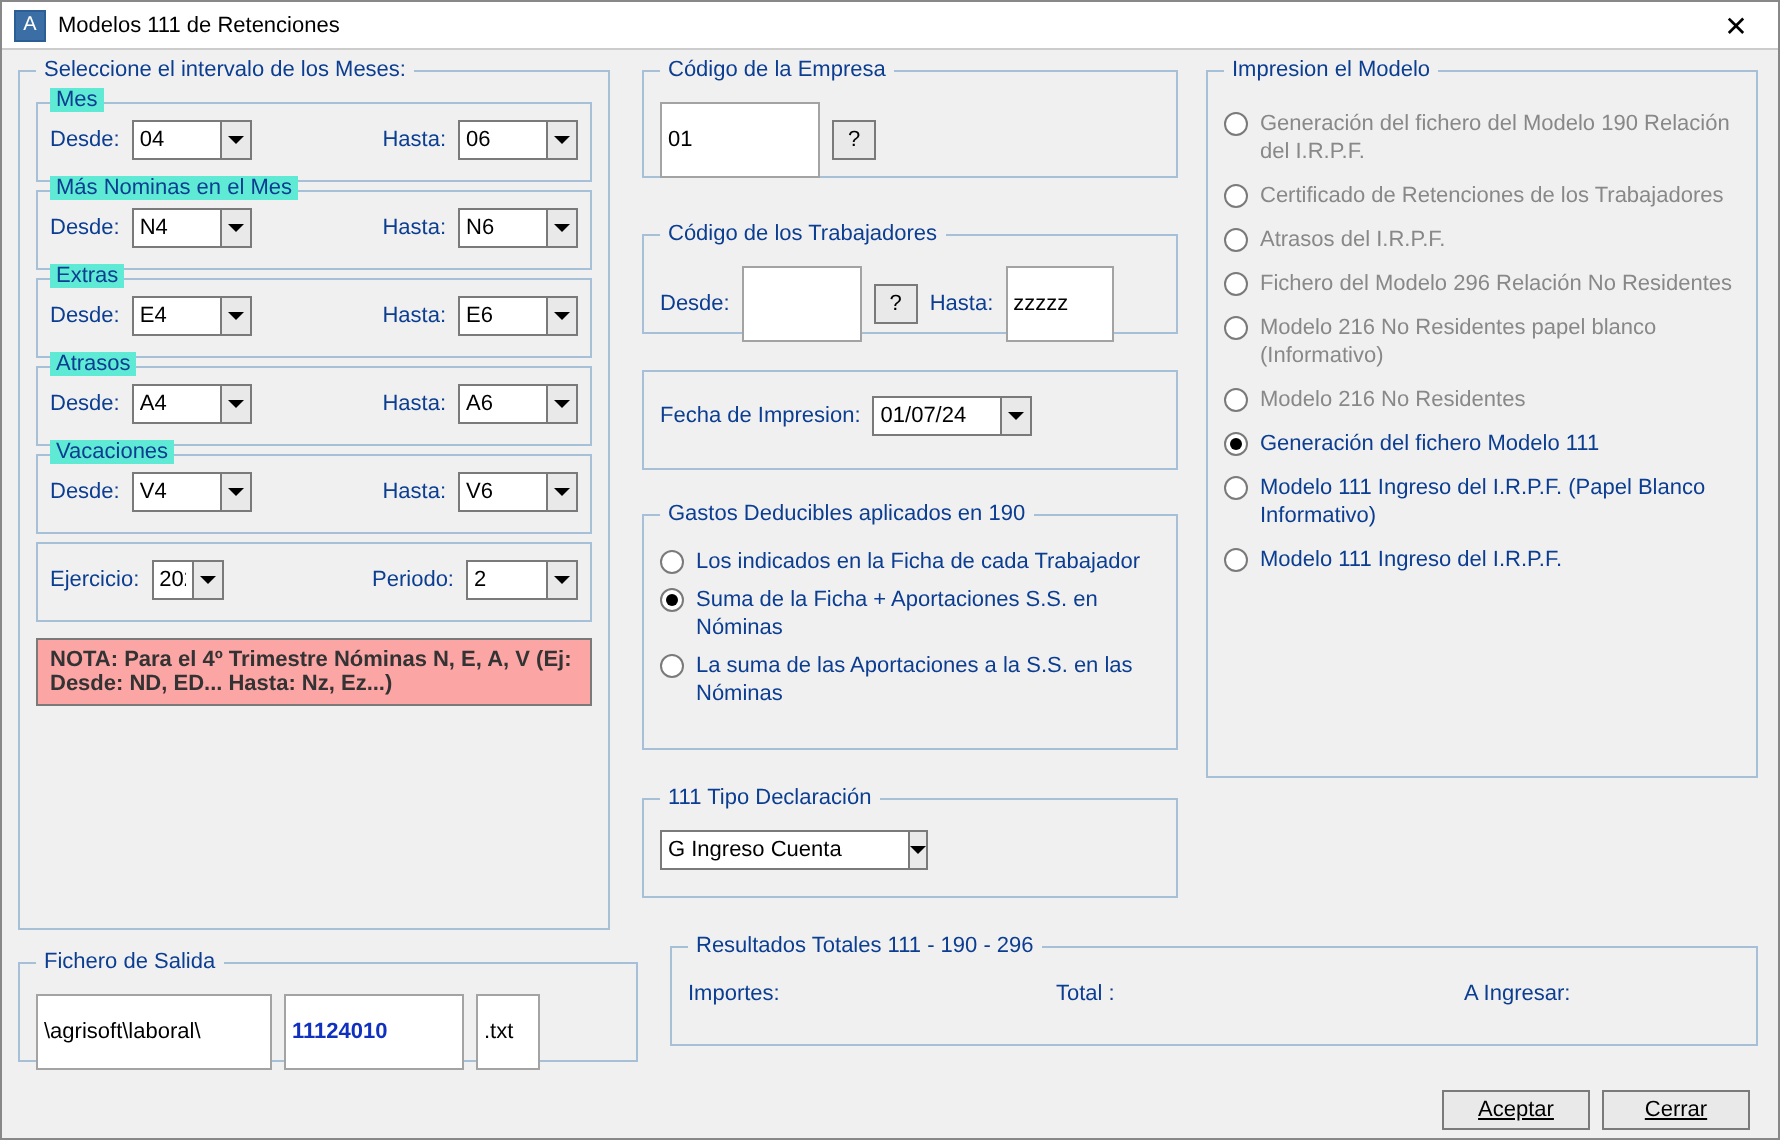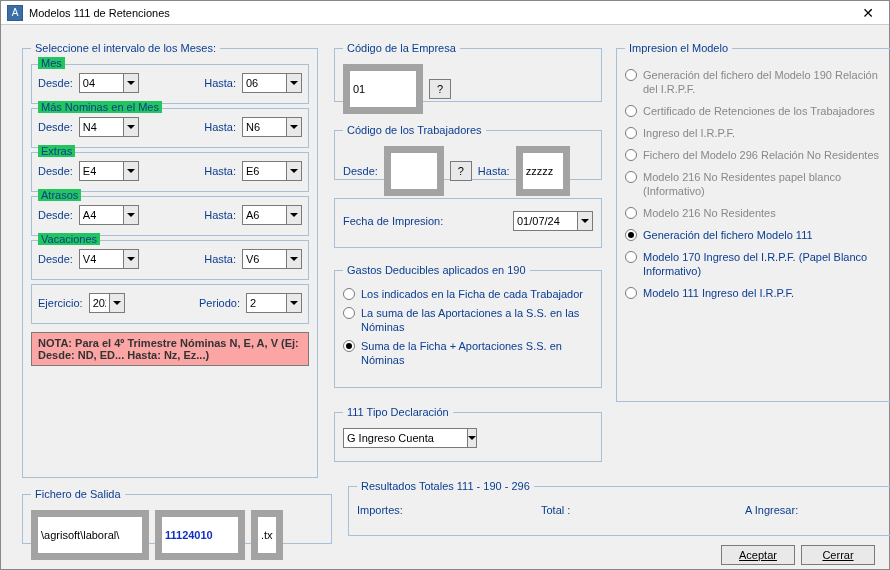--- a/index.html
+++ b/index.html
@@ -4,26 +4,26 @@
 <style>
   * { box-sizing: border-box; font-family: Tahoma, Arial, sans-serif; font-size: 11px; }
   body { margin: 0; background: #f0f0f0; }
   .window { width: 890px; height: 570px; background: #f0f0f0; border: 1px solid #888; position: relative; }
   .titlebar { height: 24px; background: #fff; border-bottom: 1px solid #ccc; display: flex; align-items: center; padding: 0 6px; }
   .titlebar-icon { width: 16px; height: 16px; background: #3a6ea5; border: 1px solid #2a5e95; margin-right: 6px; display:flex; align-items:center; justify-content:center; color:#fff; font-size:10px; }
   .titlebar-text { flex: 1; color: #000; }
   .close-btn { width: 30px; height: 20px; display:flex; align-items:center; justify-content:center; font-size:14px; cursor:pointer; }
   .content { position: relative; padding: 6px 8px; height: 546px; }
 
-  fieldset { border: 1px solid #a6c0d8; margin: 13px; padding: 6px 8px 8px 8px; position: absolute; background: transparent; }
+  fieldset { border: 1px solid #a6c0d8; margin: 0; padding: 6px 8px 8px 8px; position: absolute; background: transparent; }
   legend { color: #0b3d91; padding: 0 4px; }
 
   .lbl-blue { color: #0b3d91; }
 
-  input.txt { border: 7px solid #a3a3a3; background:#fff; height: 32px; padding: 18px 3px; color:#000; }
+  input.txt { border: 1px solid #a3a3a3; background:#fff; height: 32px; padding: 18px 3px; color:#000; }
   input.txt.blue { color:#1030c0; font-weight:bold; }
   .combo { display:inline-flex; align-items:stretch; height:20px; }
   .combo input { border:1px solid #7a7a7a; border-right:none; width:44px; padding:1px 3px; background:#fff; color:#000; }
   .combo .arrow { width:16px; border:1px solid #7a7a7a; background:#e9e9e9; display:flex; align-items:center; justify-content:center; cursor:pointer; }
   .arrow svg { width:8px; height:8px; }
   .btn { border:1px solid #7a7a7a; background:#e9e9e9; height:20px; min-width:60px; padding:0 10px; cursor:pointer; }
   .sqbtn { border:1px solid #7a7a7a; background:#e9e9e9; width:22px; height:20px; cursor:pointer; display:inline-flex; align-items:center; justify-content:center; }
 
   .row { display:flex; align-items:center; gap:6px; margin:4px 0; }
   .row .spacer { flex:1; }
@@ -35,21 +35,21 @@
   .radio.gray .rlabel { color:#888; }
   .radio.blue .rlabel { color:#0b3d91; }
 
   .note-box { border:1px solid #7a7a7a; background:#fca5a5; padding:4px 6px; color:#333; font-weight:bold; }
 
   .bottom-btns { position:absolute; right:14px; bottom:6px; display:flex; gap:6px; }
   .bottom-btns .btn { min-width:74px; }
 
   
   .subfs { border:1px solid #a6c0d8; margin:4px 0; padding:4px 6px 6px 6px; position:relative; }
-  .subfs .sublegend { position:absolute; top:-8px; left:6px; background:#22c55e; padding:0 3px; color:#0b3d91; }
+  .subfs .sublegend { position:absolute; top:-8px; left:6px; background:#5eead4; padding:0 3px; color:#0b3d91; }
 
   .underline { text-decoration: underline; }
 </style>
 </head>
 <body>
 
 <div class="window">
   <div class="titlebar">
     <div class="titlebar-icon">A</div>
     <div class="titlebar-text">Modelos 111 de Retenciones</div>
@@ -230,47 +230,47 @@
         <input class="txt" style="width: 60px;" value="">
         <span class="sqbtn">
             <span>?</span>
           </span>
         <span class="lbl-blue">Hasta:</span>
         <input class="txt" style="width: 54px;" value="zzzzz">
       </div>
     </fieldset>
 
     <fieldset style="left:320px; top:160px; width:268px; height:50px;">
-      <div class="row" style="margin-top:6px;justify-content:space-between;">
+      <div class="row" style="margin-top:6px;">
         <span class="lbl-blue">Fecha de Impresion:</span>
         <span class="combo">
             <input style="width: 64px;" value="01/07/24">
             <span class="arrow">
               <svg viewBox="0 0 8 8">
                 <path d="M0 2 L4 6 L8 2 Z"></path>
               </svg>
             </span>
           </span>
       </div>
     </fieldset>
 
     <fieldset style="left:320px; top:226px; width:268px; height:124px;">
       <legend>Gastos Deducibles aplicados en 190</legend>
       <div id="gastos-radios">
           <div class="radio blue">
             <span class="dot"></span>
             <span class="rlabel">Los indicados en la Ficha de cada Trabajador</span>
           </div>
+          <div class="radio blue sel">
+            <span class="dot"></span>
+            <span class="rlabel">Suma de la Ficha + Aportaciones S.S. en Nóminas</span>
+          </div>
           <div class="radio blue">
             <span class="dot"></span>
             <span class="rlabel">La suma de las Aportaciones a la S.S. en las Nóminas</span>
-          </div>
-          <div class="radio blue sel">
-            <span class="dot"></span>
-            <span class="rlabel">Suma de la Ficha + Aportaciones S.S. en Nóminas</span>
           </div>
         </div>
     </fieldset>
 
     <fieldset style="left:320px; top:368px; width:268px; height:56px;">
       <legend>111 Tipo Declaración</legend>
       <div class="row">
         <span class="combo" style="width:128px">
             <input style="width: 124px;" value="G Ingreso Cuenta">
             <span class="arrow">
@@ -288,41 +288,41 @@
           <div class="radio gray" style="margin: 8px 0px;">
             <span class="dot"></span>
             <span class="rlabel">Generación del fichero del Modelo 190 Relación del  I.R.P.F.</span>
           </div>
           <div class="radio gray" style="margin: 8px 0px;">
             <span class="dot"></span>
             <span class="rlabel">Certificado de Retenciones de los Trabajadores</span>
           </div>
           <div class="radio gray" style="margin: 8px 0px;">
             <span class="dot"></span>
-            <span class="rlabel">Ingreso del I.R.P.F.</span>
+            <span class="rlabel">Atrasos del I.R.P.F.</span>
           </div>
           <div class="radio gray" style="margin: 8px 0px;">
             <span class="dot"></span>
             <span class="rlabel">Fichero del Modelo 296 Relación No Residentes</span>
           </div>
           <div class="radio gray" style="margin: 8px 0px;">
             <span class="dot"></span>
             <span class="rlabel">Modelo 216 No Residentes papel blanco (Informativo)</span>
           </div>
           <div class="radio gray" style="margin: 8px 0px;">
             <span class="dot"></span>
             <span class="rlabel">Modelo 216 No Residentes</span>
           </div>
           <div class="radio blue sel" style="margin: 8px 0px;">
             <span class="dot"></span>
             <span class="rlabel">Generación del fichero Modelo 111</span>
           </div>
           <div class="radio blue" style="margin: 8px 0px;">
             <span class="dot"></span>
-            <span class="rlabel">Modelo 170 Ingreso del  I.R.P.F. (Papel Blanco Informativo)</span>
+            <span class="rlabel">Modelo 111 Ingreso del  I.R.P.F. (Papel Blanco Informativo)</span>
           </div>
           <div class="radio blue" style="margin: 8px 0px;">
             <span class="dot"></span>
             <span class="rlabel">Modelo 111 Ingreso del I.R.P.F.</span>
           </div>
         </div>
     </fieldset>
 
     <fieldset style="left:8px; top:450px; width:310px; height:56px;">
       <legend>Fichero de Salida</legend>

